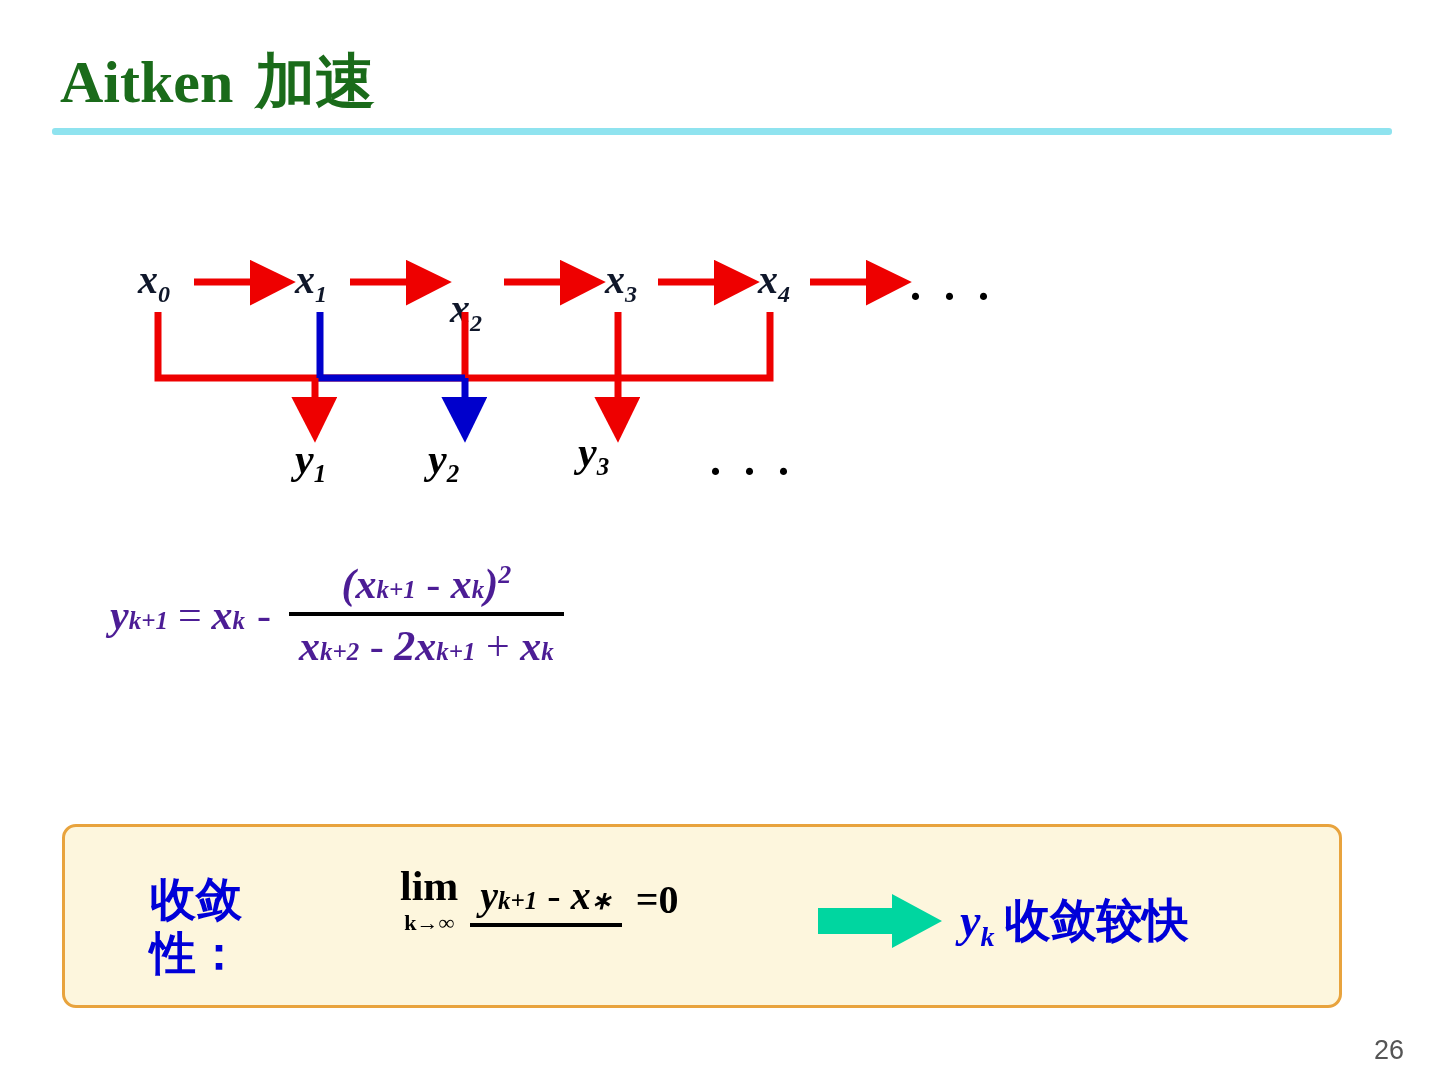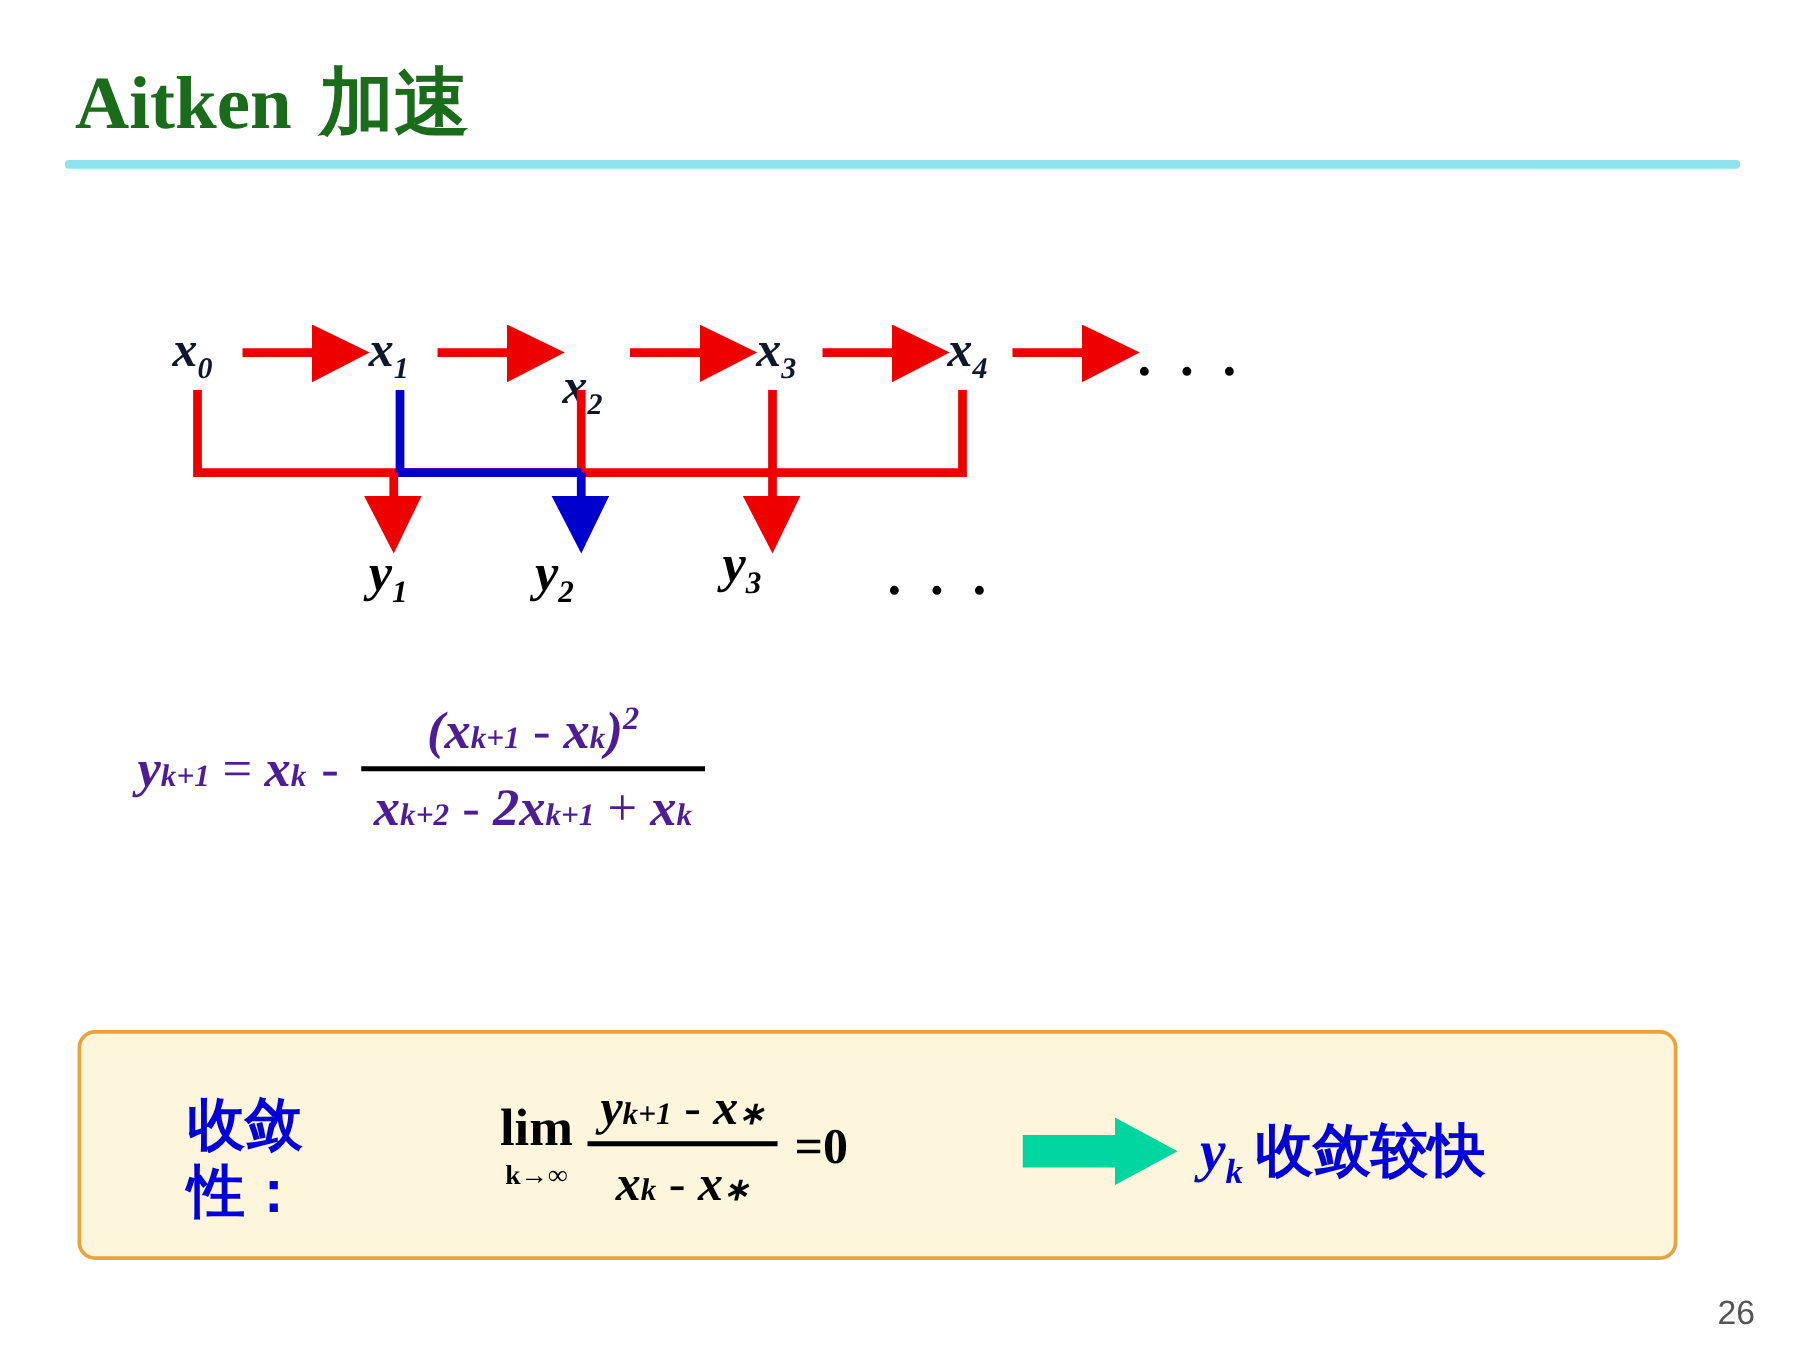--- a/index.html
+++ b/index.html
@@ -259,25 +259,20 @@
     <span class="big">lim</span>
     <span class="small">k→∞</span>
   </span>
   <span class="frac">
     <span class="num">
       <span class="it">y</span><span class="sb">k+1</span>
       <span>-</span>
       <span class="it">x</span><span class="sb">∗</span>
     </span>
     <span class="bar"></span>
-    <span class="den">
-      <span class="it">x</span><span class="sb">k</span>
-      <span>-</span>
-      <span class="it">x</span><span class="sb">∗</span>
-    </span>
   </span>
   <span style="margin-left:8px;font-weight:bold;">=</span>
   <span style="font-weight:bold;">0</span>
 </div>
 
 <svg id="arrow-green" viewBox="0 0 124 58">
   <polygon points="0,16 74,16 74,2 124,29 74,56 74,42 0,42" fill="#00d6a0"></polygon>
 </svg>
 
 <div id="conv-fast">

